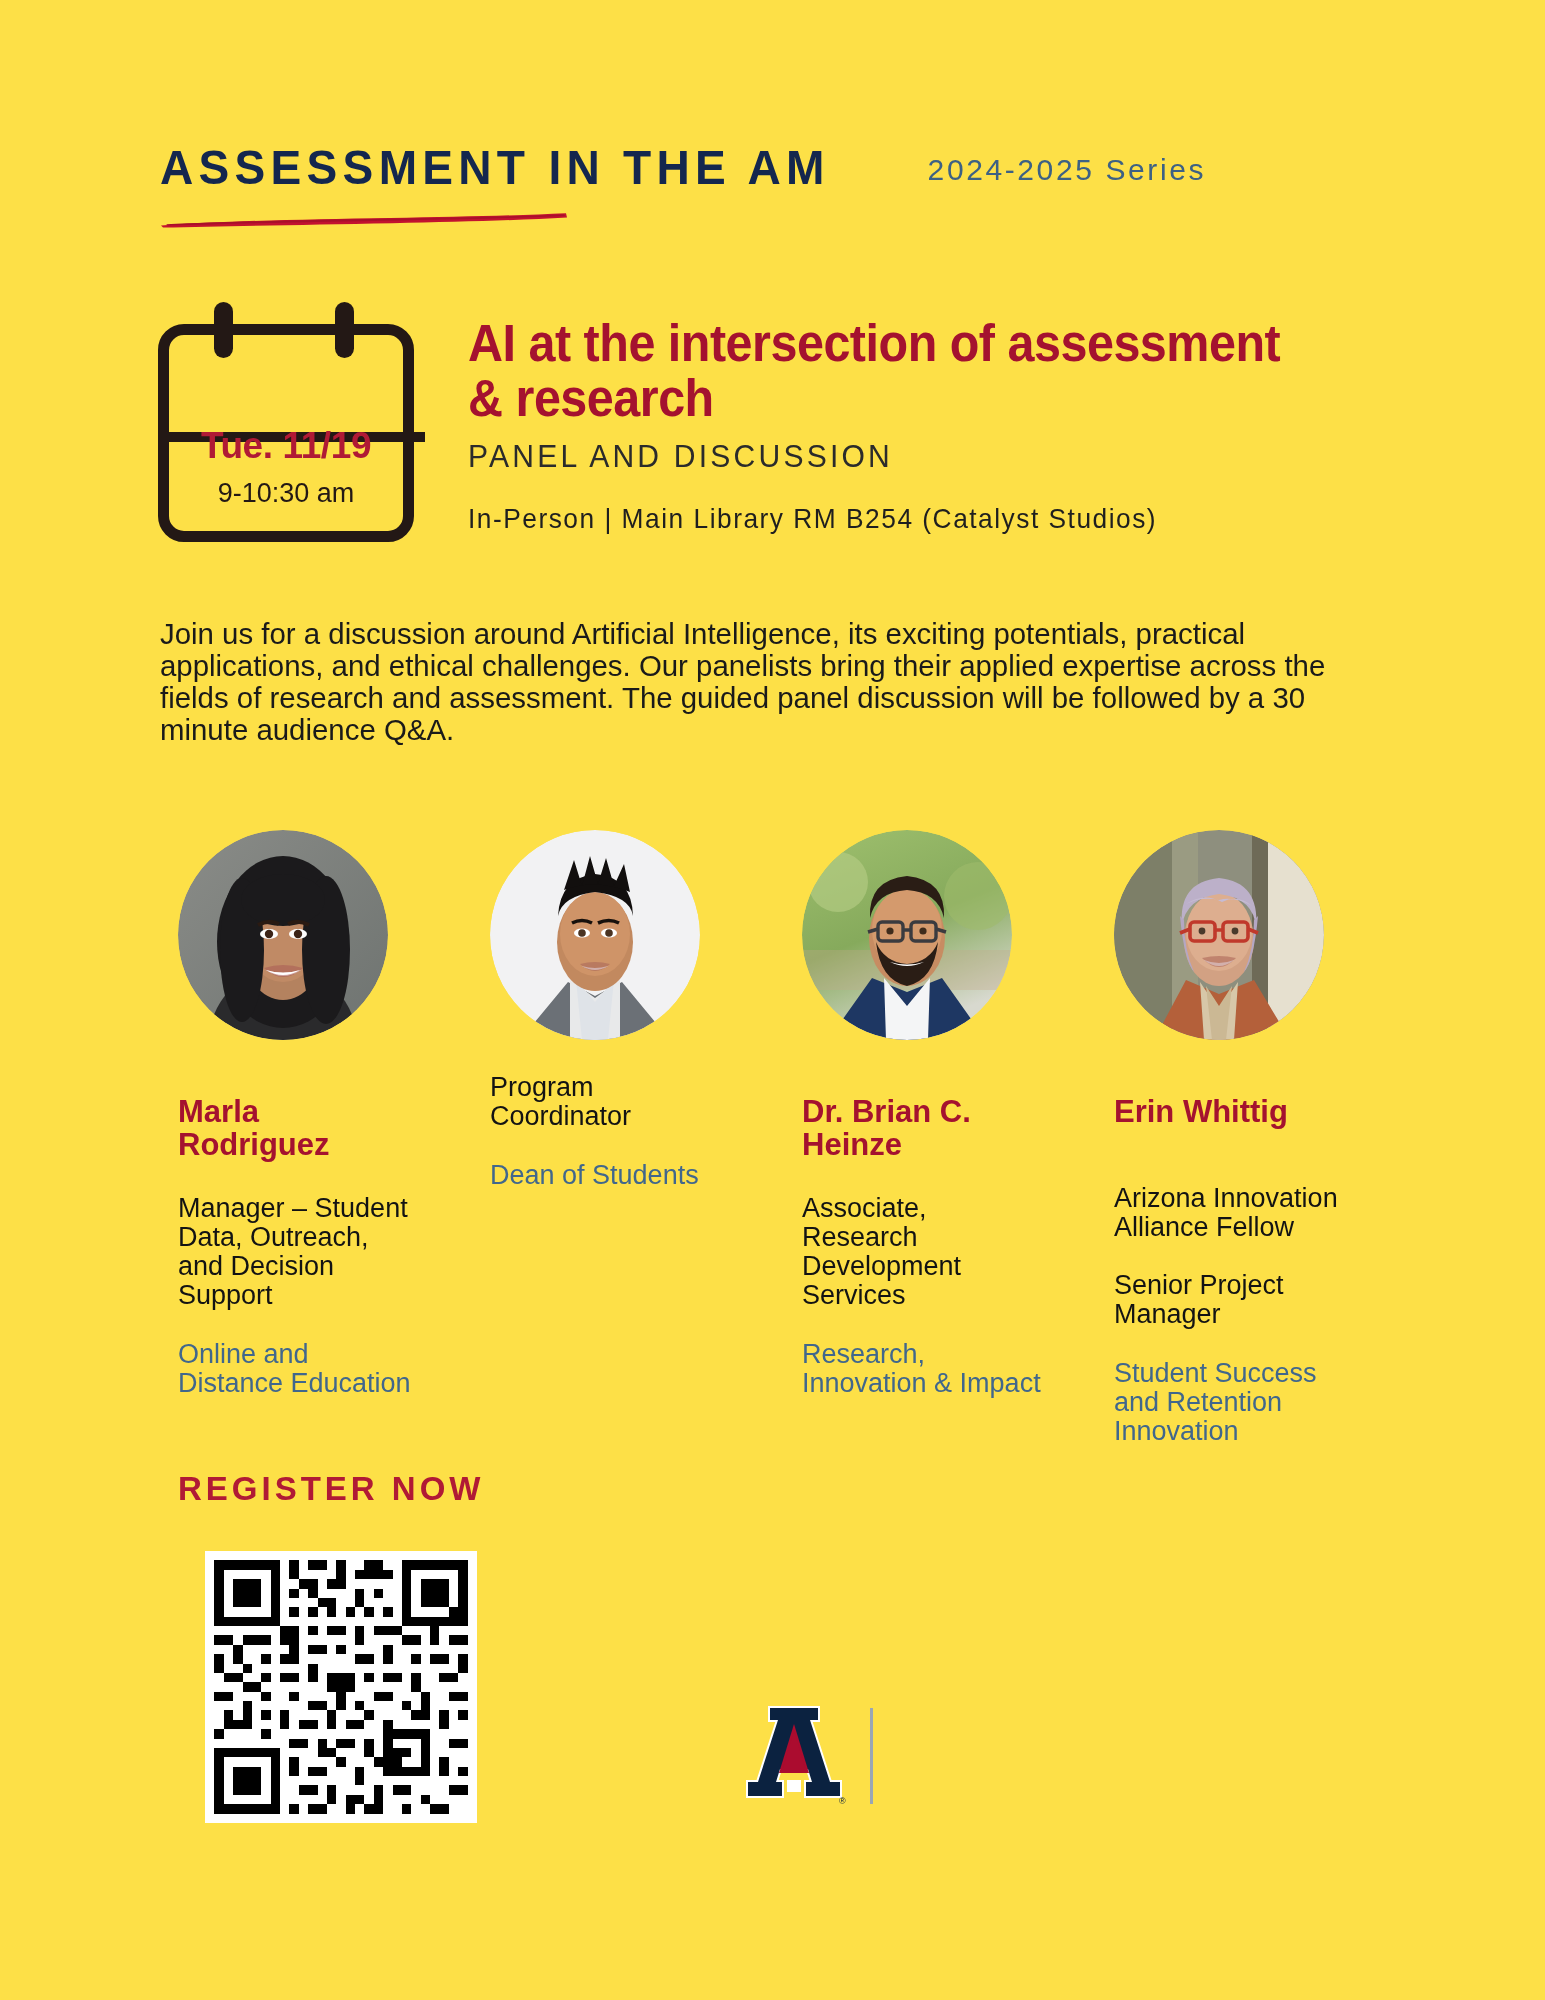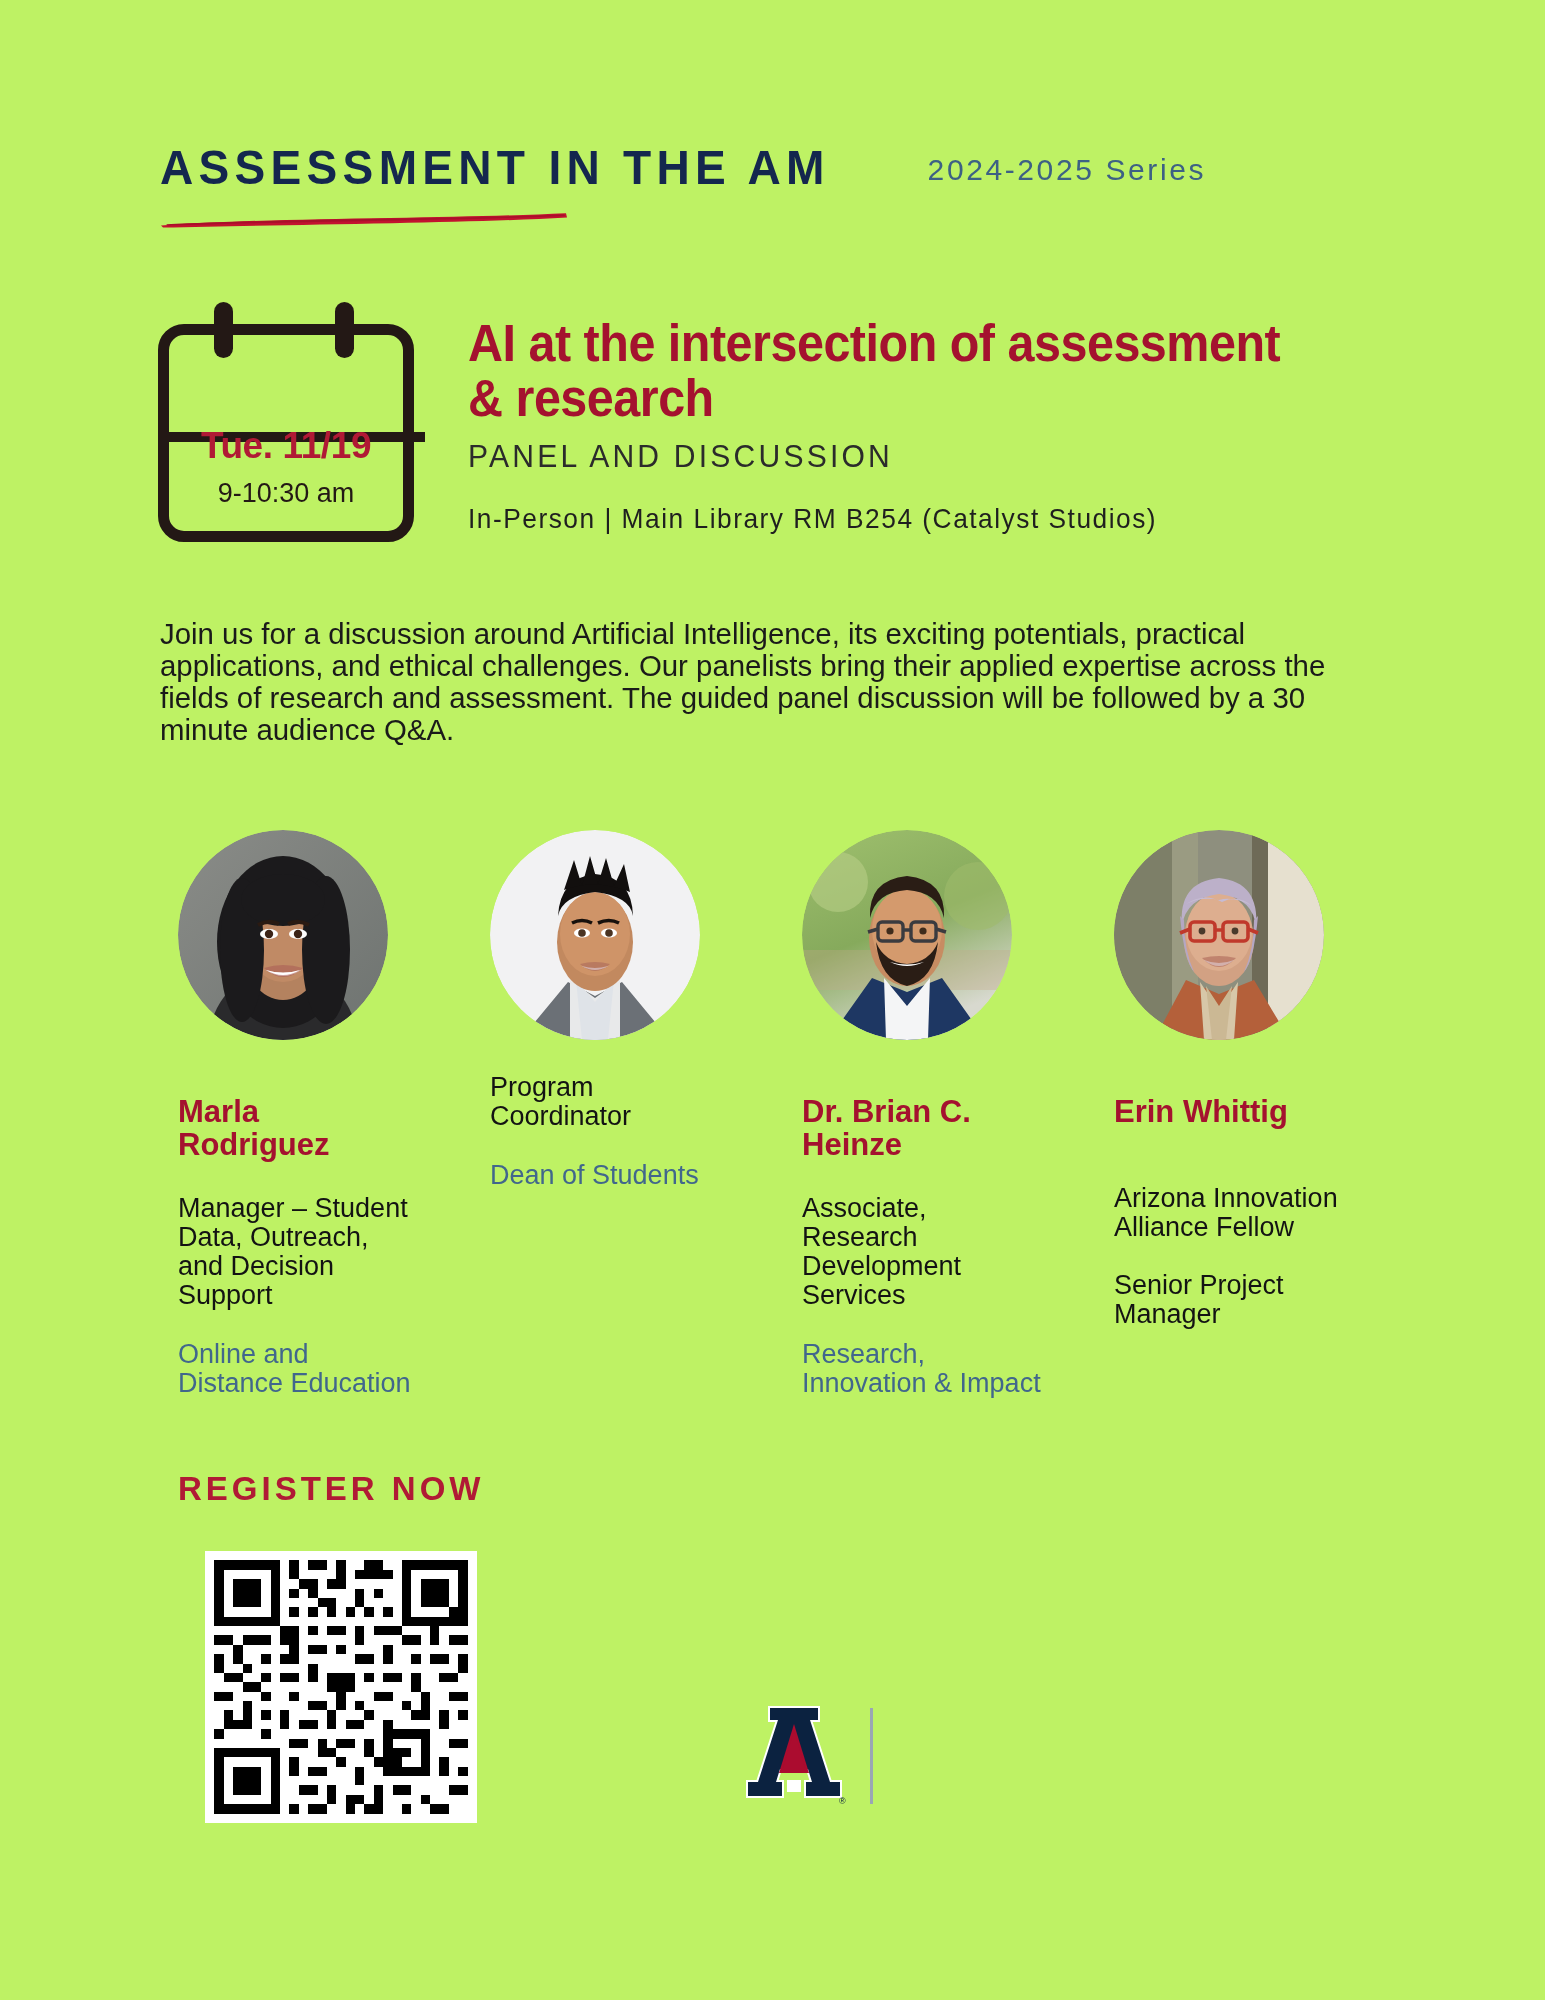--- a/index.html
+++ b/index.html
@@ -11,21 +11,21 @@
     width: 1545px;
     height: 2000px;
     position: relative;
     overflow: hidden;
     font-family: "Liberation Sans", sans-serif;
     color: #1a1a1a;
   }
   .poster {
     position: absolute;
     inset: 0;
-    background: #bef264;
+    background: #fde047;
   }
 
   
   .header {
     position: absolute;
     left: 160px;
     top: 140px;
     width: 1240px;
     display: flex;
     align-items: baseline;
@@ -441,20 +441,21 @@
             <circle cx="121" cy="101" r="3.4" fill="#4a3a2c"></circle>
             <path d="M90,130 Q105,142 120,130 Q105,136 90,130 Z" fill="#ffffff"></path>
             <path d="M88,128 Q105,124 122,128 Q105,146 88,128 Z" fill="#9d5048" opacity="0.45"></path>
           </g>
         </svg>
       </div>
       <div class="p-name">Erin Whittig</div>
       <div class="p-role" style="white-space:pre-line">Arizona Innovation Alliance Fellow
 
 Senior Project Manager</div>
+      <div class="p-dept">Student Success and Retention Innovation</div>
     </div>
 
   </div>
 
   <div class="register-label">REGISTER NOW</div>
   <div class="qr">
     <svg width="272" height="272" viewBox="0 0 29 29" shape-rendering="crispEdges">
       <rect width="29" height="29" fill="#ffffff"></rect>
       <g fill="#000000">
 

